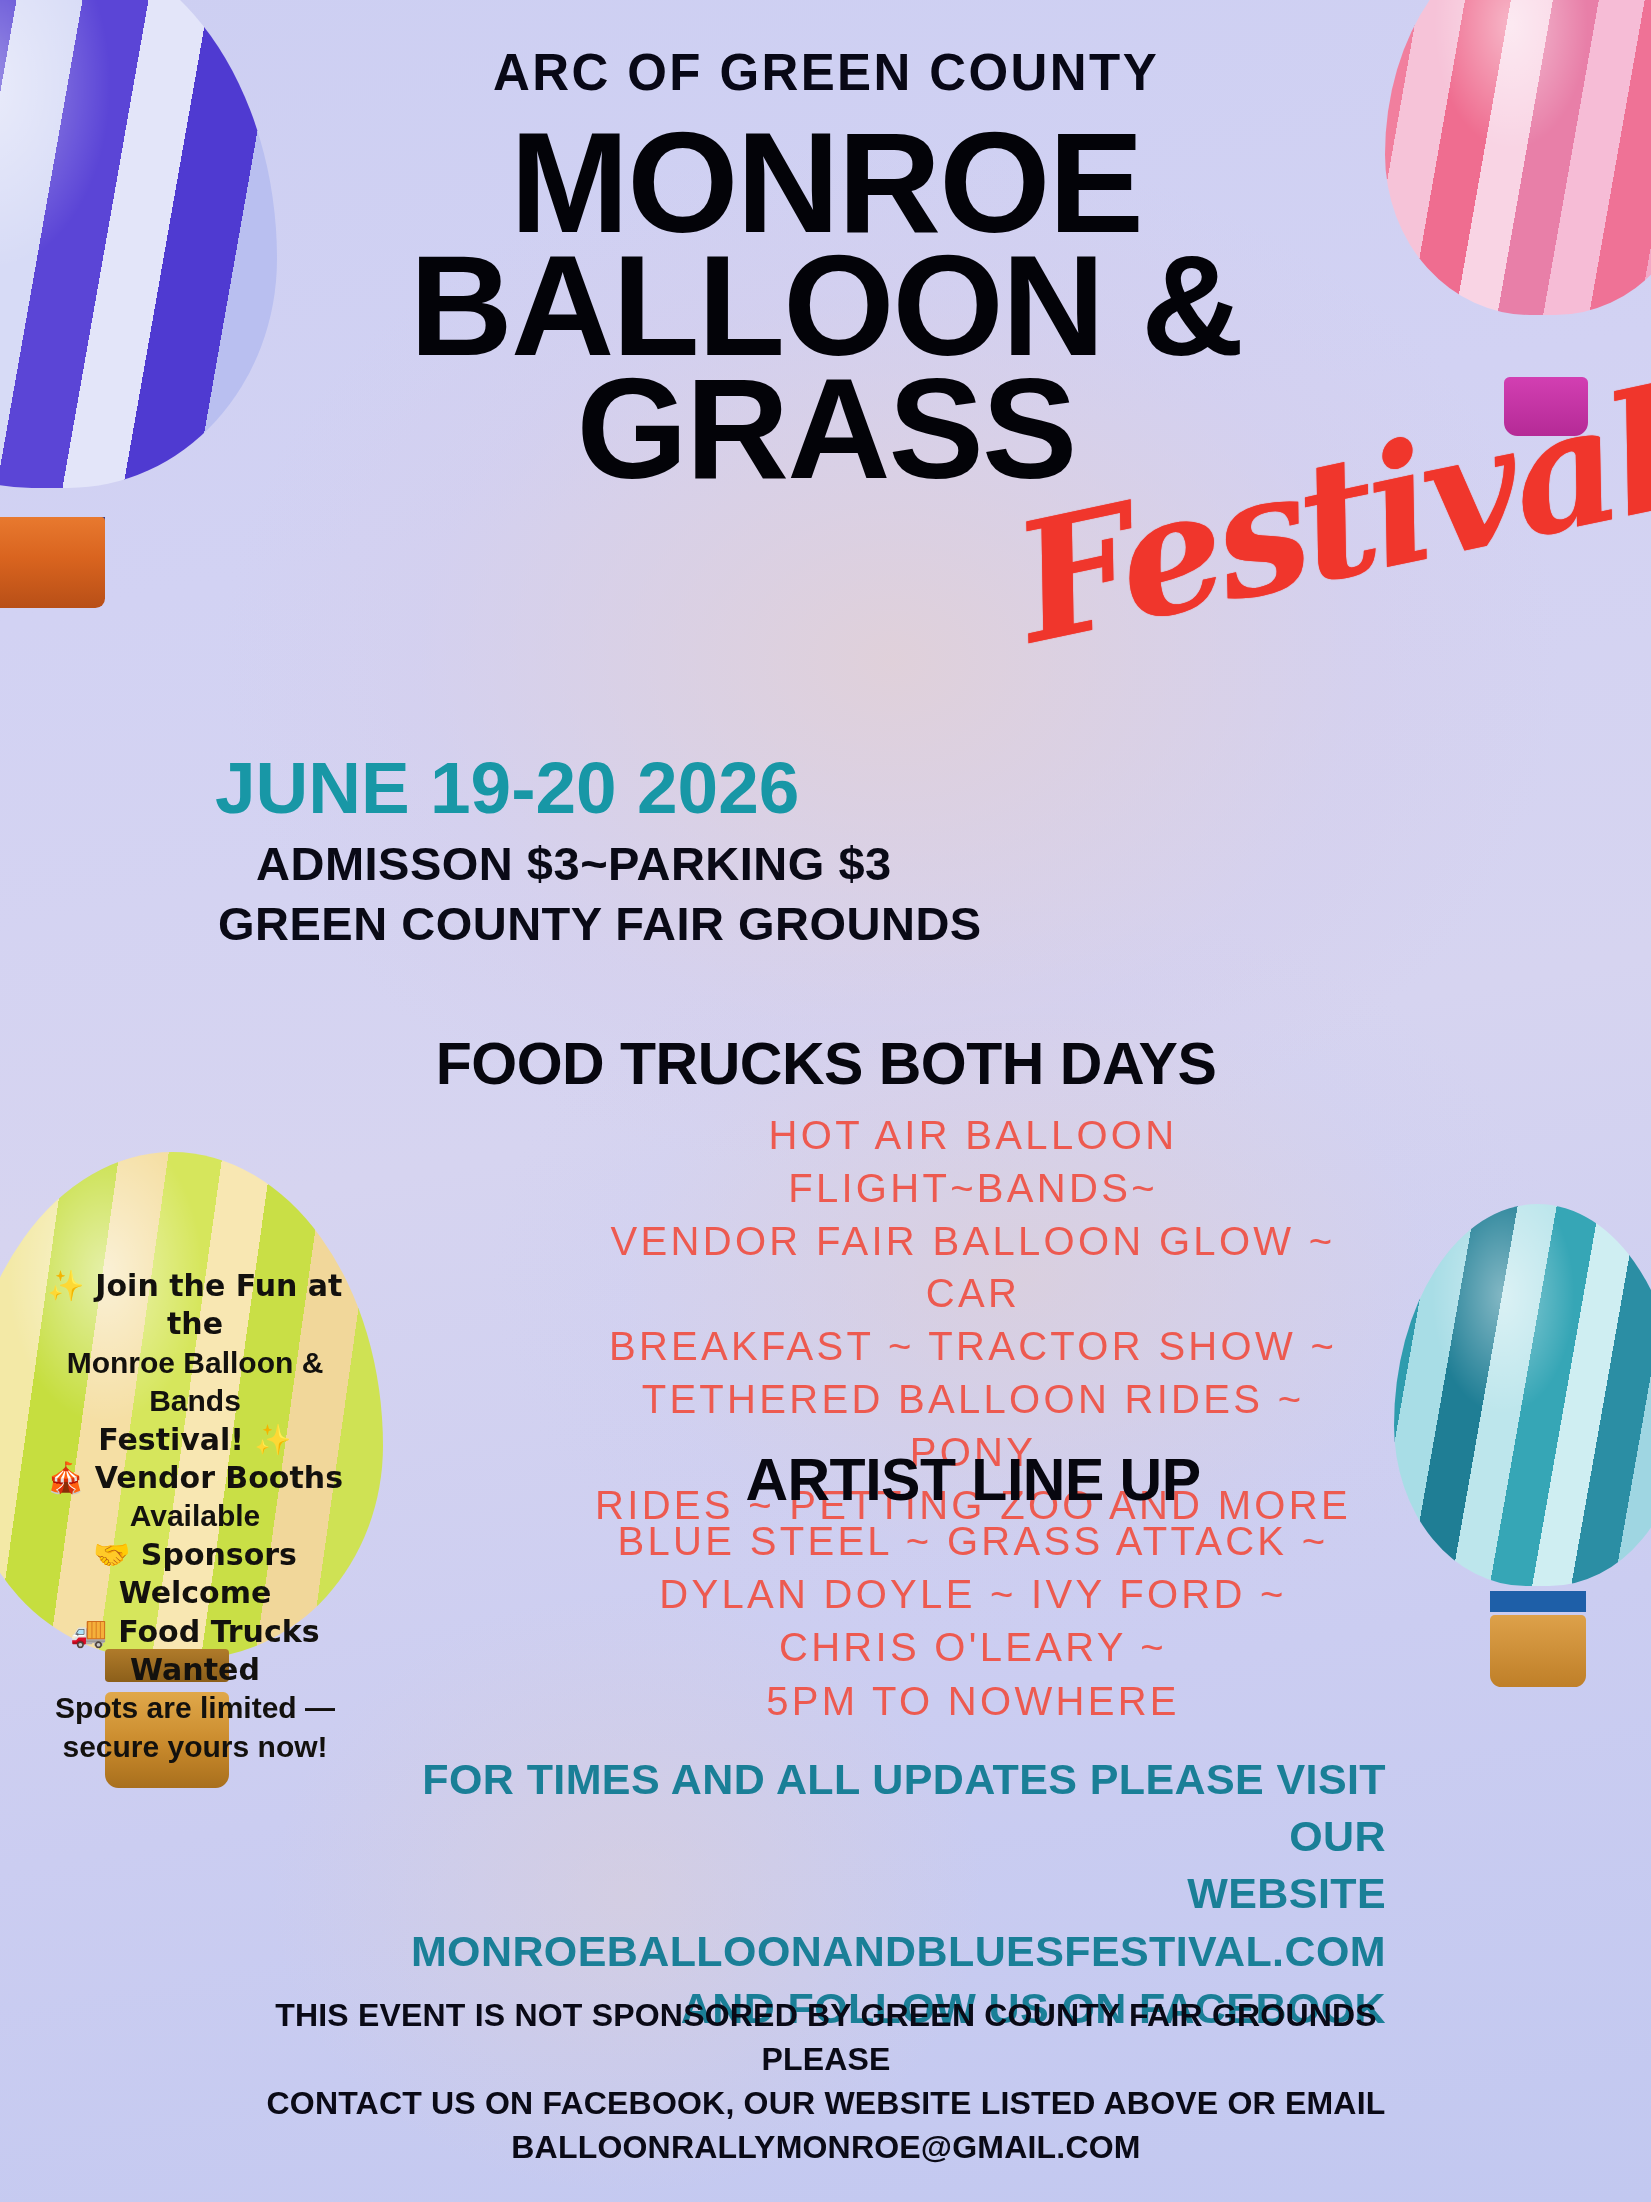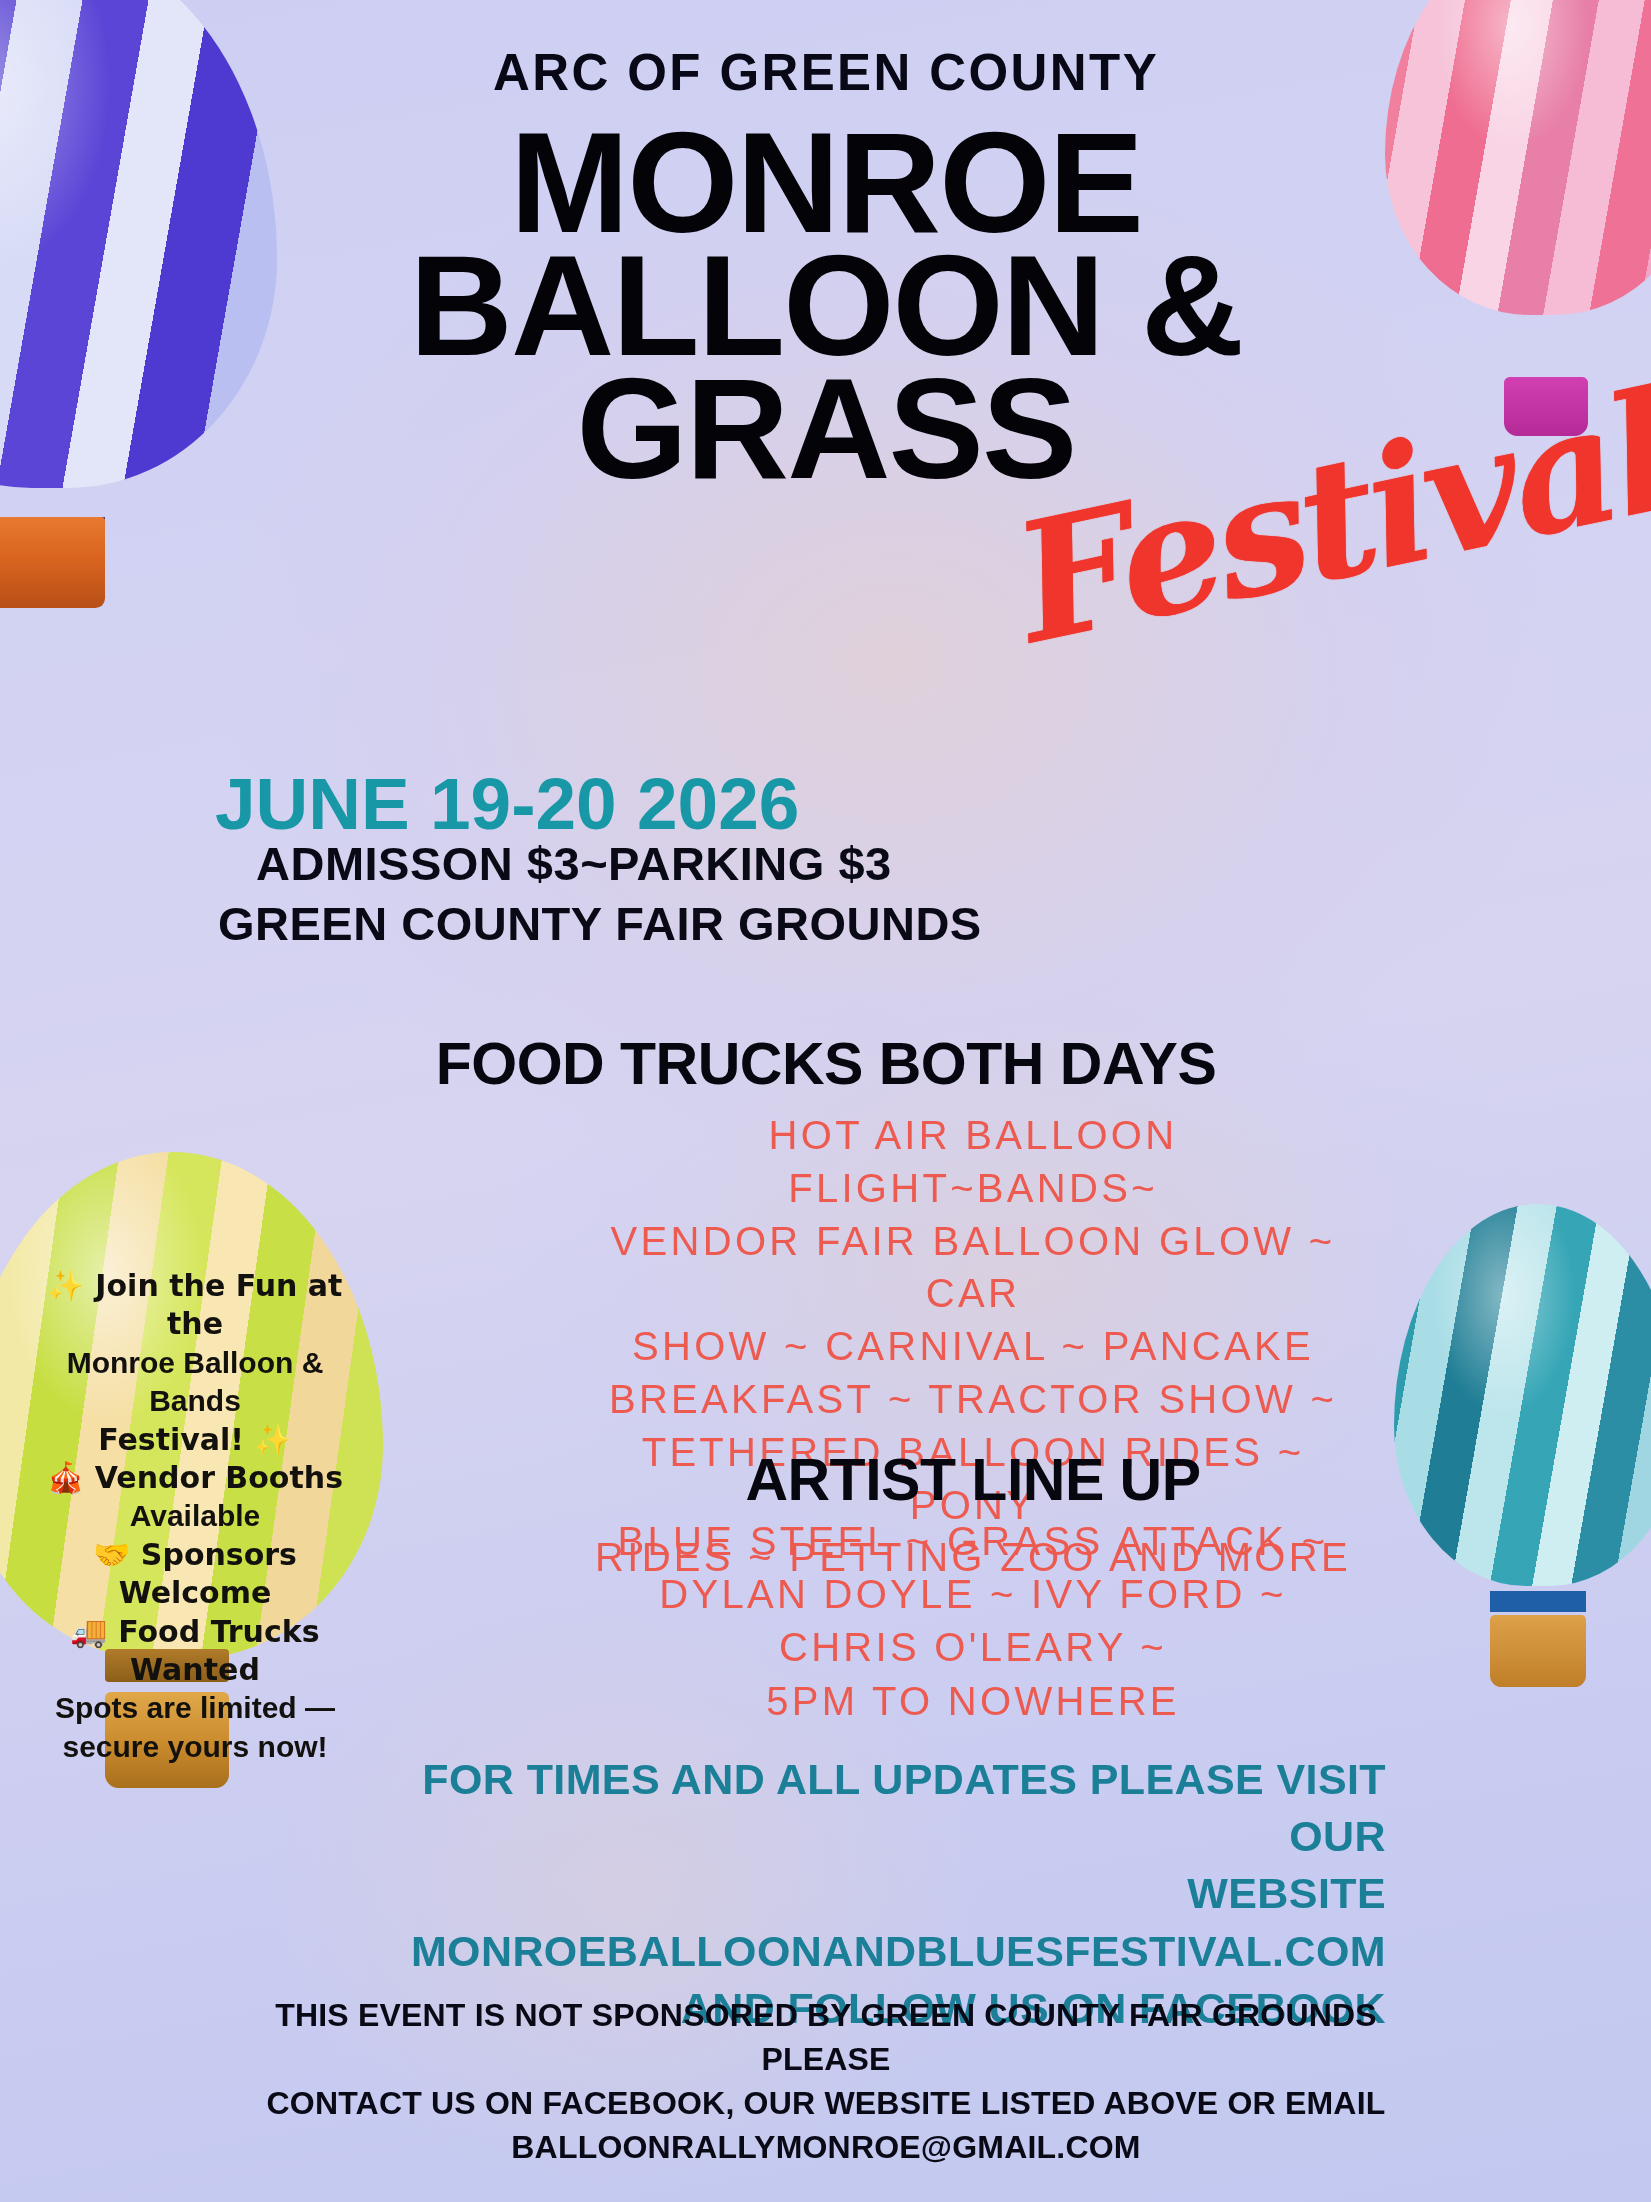--- a/index.html
+++ b/index.html
@@ -98,21 +98,21 @@
   .script-festival {
     position:absolute; top:421px; left:1013px;
     font-family:"DejaVu Serif", serif;
     font-style:italic; font-size:164px; font-weight:700;
     color:#f0362c; transform:rotate(-12deg); letter-spacing:-5.7px;
     text-shadow:0 0 1px #f0362c;
   }
 
   .date-line {
     position:absolute; top:746px; left:215px;
-    font-size:73px; font-weight:700; color:#1897a6; letter-spacing:0px;margin-top:16px;
+    font-size:73px; font-weight:700; color:#1897a6; letter-spacing:0px;
   }
   .admission {
     position:absolute; top:836px; left:256px;
     font-size:47px; font-weight:700; color:#0a0a16; letter-spacing:0.5px;
   }
   .venue {
     position:absolute; top:896px; left:218px;
     font-size:47px; font-weight:700; color:#0a0a16; letter-spacing:0.5px;
   }
 
@@ -207,21 +207,20 @@
 
     <div class="date-line">JUNE 19-20 2026</div>
     <div class="admission">ADMISSON $3~PARKING $3</div>
     <div class="venue">GREEN COUNTY FAIR GROUNDS</div>
 
     <div class="food-heading">FOOD TRUCKS BOTH DAYS</div>
 
     <div class="attractions">
       <div>HOT AIR BALLOON FLIGHT~BANDS~</div>
       <div>VENDOR FAIR BALLOON GLOW ~ CAR</div>
-      <div>SHOW ~ CARNIVAL ~ PANCAKE</div>
       <div>BREAKFAST ~ TRACTOR SHOW ~</div>
       <div>TETHERED BALLOON RIDES ~ PONY</div>
       <div>RIDES ~ PETTING ZOO AND MORE</div>
     </div>
 
     <div class="artist-heading">ARTIST LINE UP</div>
 
     <div class="artists">
       <div>BLUE STEEL ~ GRASS ATTACK ~</div>
       <div>DYLAN DOYLE ~ IVY FORD ~</div>

